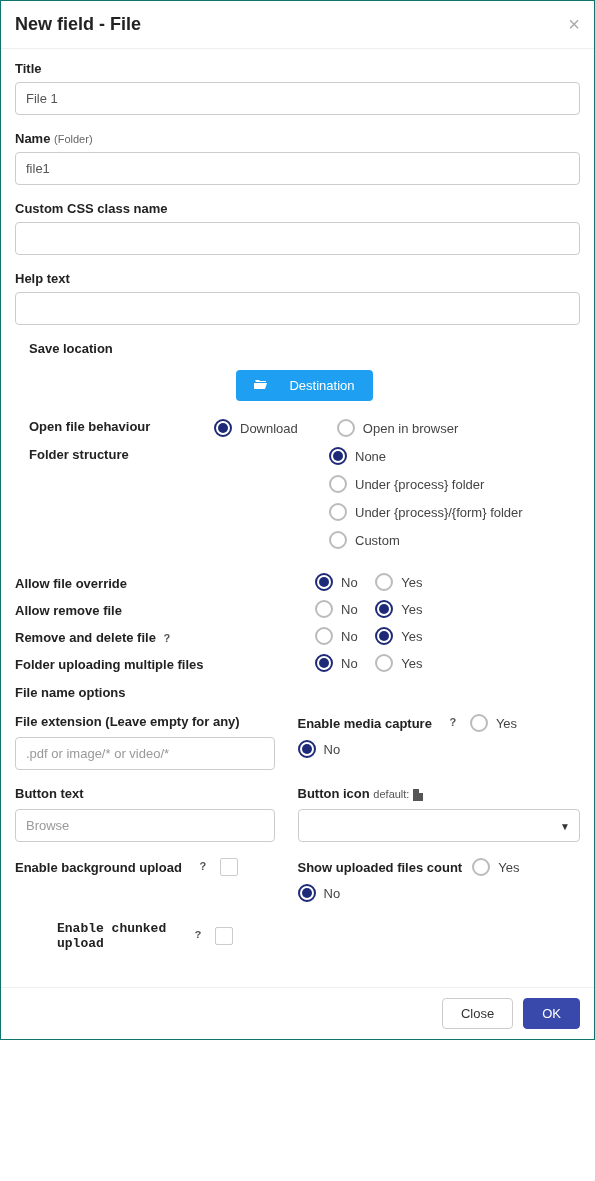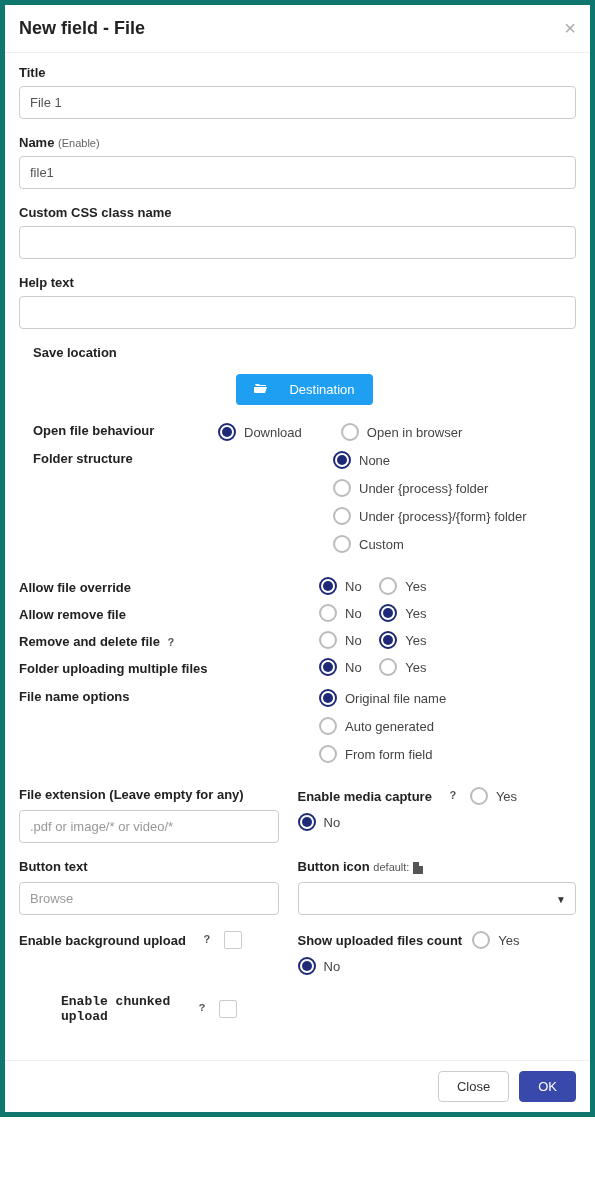--- a/index.html
+++ b/index.html
@@ -1,17 +1,17 @@
 <!DOCTYPE html>
 <html><head>
 <meta charset="utf-8">
 <style>
 * { box-sizing: border-box; margin: 0; padding: 0; }
 body { font-family: -apple-system, BlinkMacSystemFont, "Segoe UI", Arial, sans-serif; background: #fff; color: #333; font-size: 13px; }
-.dialog { width: 595px; border: 5px solid #0f766e; position: relative; }
+.dialog { width: 595px; border: 1px solid #0f766e; position: relative; }
 .header { display: flex; justify-content: space-between; align-items: center; padding: 12px 14px; border-bottom: 1px solid #eee; }
 .header h2 { font-size: 18px; font-weight: 600; color: #222; }
 .close-x { color: #aaa; font-size: 20px; cursor: pointer; font-weight: 300; }
 .body { padding: 12px 14px 20px; }
 .field-group { margin-bottom: 16px; }
 .label { font-weight: 600; font-size: 13px; color: #222; display: block; margin-bottom: 6px; }
 .label .hint { font-weight: 400; font-size: 11px; color: #666; }
 .text-input { width: 100%; padding: 8px 10px; border: 1px solid #ccc; border-radius: 4px; font-size: 13px; color: #555; background: #fff; }
 .text-input::placeholder { color: #999; }
 .indent { padding-left: 14px; }
@@ -64,21 +64,21 @@
   <div class="body">
 
     <div class="field-group">
       <label class="label">Title</label>
       <input class="text-input" value="File 1" style="">
     </div>
 
     <div class="field-group">
       <label class="label">
         <span>Name</span>
-        <span class="hint">(Enable)</span>
+        <span class="hint">(Folder)</span>
       </label>
       <input class="text-input" value="file1" style="">
     </div>
 
     <div class="field-group">
       <label class="label">Custom CSS class name</label>
       <input class="text-input" value="" style="">
     </div>
 
     <div class="field-group">
@@ -191,40 +191,20 @@
             </span>
           <span class="radio">
               <span class="radio-circle"></span>
               <span class="radio-text">Yes</span>
             </span>
         </span>
       </div>
 
       <div class="folder-row" style="margin-top:4px;">
         <span class="folder-label">File name options</span>
-        <div class="folder-opts">
-          <div class="folder-opt-item">
-              <span class="radio">
-                <span class="radio-circle checked"></span>
-                <span class="radio-text">Original file name</span>
-              </span>
-            </div>
-          <div class="folder-opt-item">
-              <span class="radio">
-                <span class="radio-circle"></span>
-                <span class="radio-text">Auto generated</span>
-              </span>
-            </div>
-          <div class="folder-opt-item">
-              <span class="radio">
-                <span class="radio-circle"></span>
-                <span class="radio-text">From form field</span>
-              </span>
-            </div>
-        </div>
       </div>
     </div>
 
     <div class="two-col section-row">
       <div class="col">
         <label class="col-label">File extension (Leave empty for any)</label>
         <input class="half-input" placeholder=".pdf or image/* or video/*" style="">
       </div>
       <div class="col">
         <div class="inline-controls">

